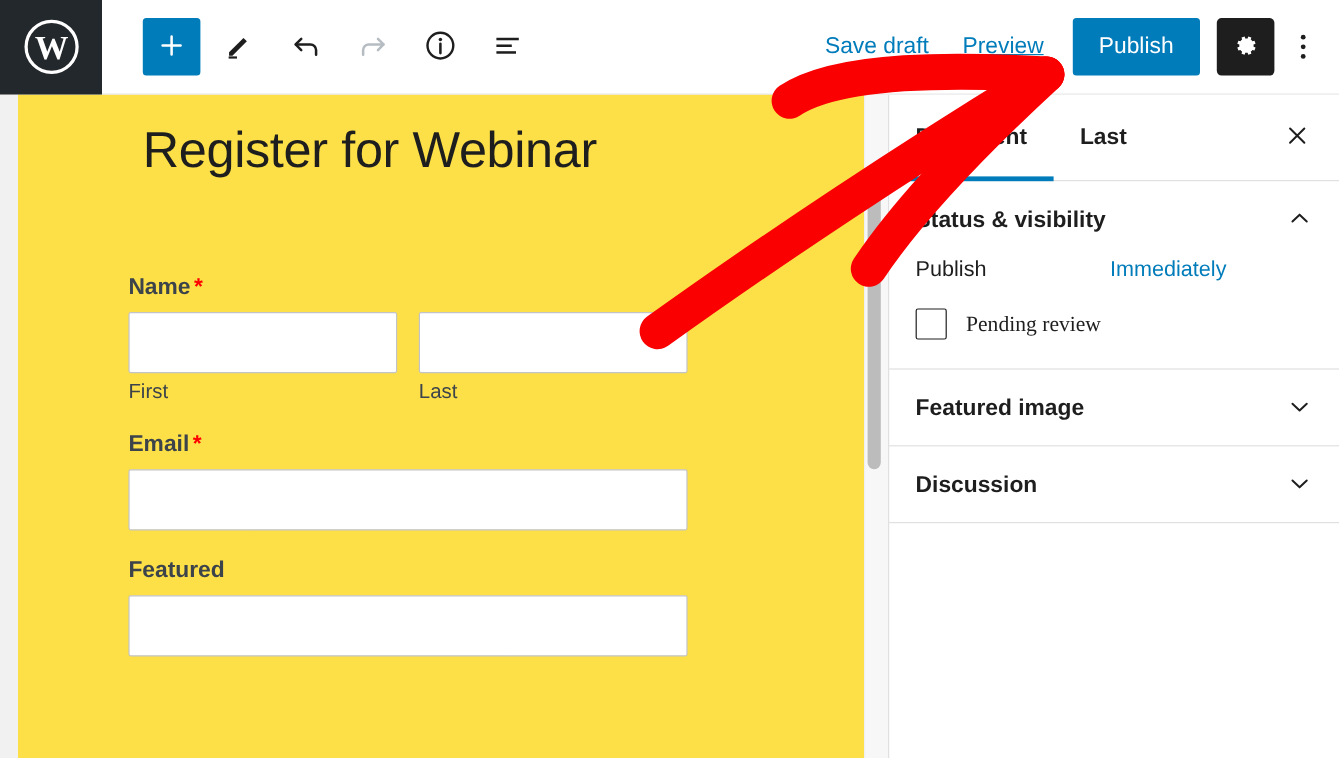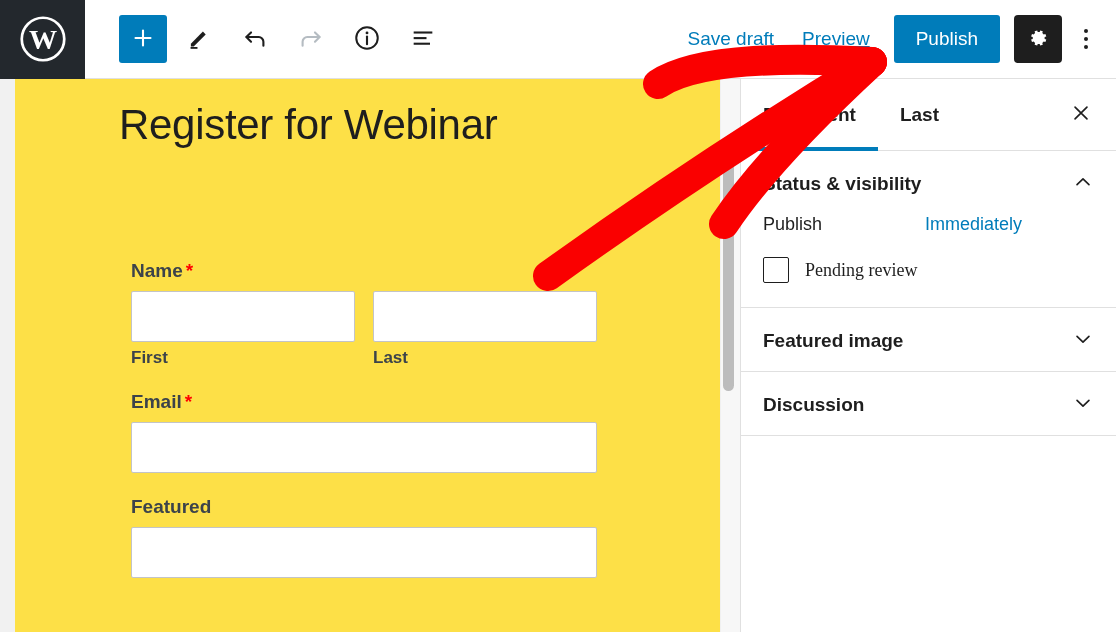--- a/index.html
+++ b/index.html
@@ -91,36 +91,36 @@
     background: #fde047;
     overflow: hidden;
   }
   .post-title {
     position: absolute; left: 104px; top: 22px;
     font-size: 42px; font-weight: 400; color: #1e1e1e;
     letter-spacing: -0.3px;
     white-space: nowrap;
   }
 
-  .form-area { position: absolute; left: 116px; top: 150px; width: 466px; margin-top: 31px; }
+  .form-area { position: absolute; left: 92px; top: 150px; width: 466px; }
   .field-label {
     font-size: 19px; font-weight: bold; color: #3c434a;
     margin-bottom: 9px; display: block;
   }
   .req { color: #ff0000; font-weight: bold; margin-left: 3px; }
   .text-input {
     width: 100%; height: 51px;
     border: 1px solid #c3c4c7; border-radius: 2px;
     background: #ffffff;
     font-size: 17px; font-family: "Liberation Sans", sans-serif;
     padding: 0 10px; color: #1e1e1e;
     outline: none;
   }
   .sub-label {
-    font-size: 17px; color: #3c434a; margin-top: 6px; display: block; font-weight: bold;
+    font-size: 17px; color: #3c434a; margin-top: 6px; display: block;
   }
   .name-row { display: flex; gap: 18px; }
   .name-col { width: 224px; }
   .field-block { margin-top: 23px; }
 
   
   .scroll-track {
     position: absolute; left: 720px; top: 0;
     width: 20px; height: 553px;
     background: #f7f7f7;

